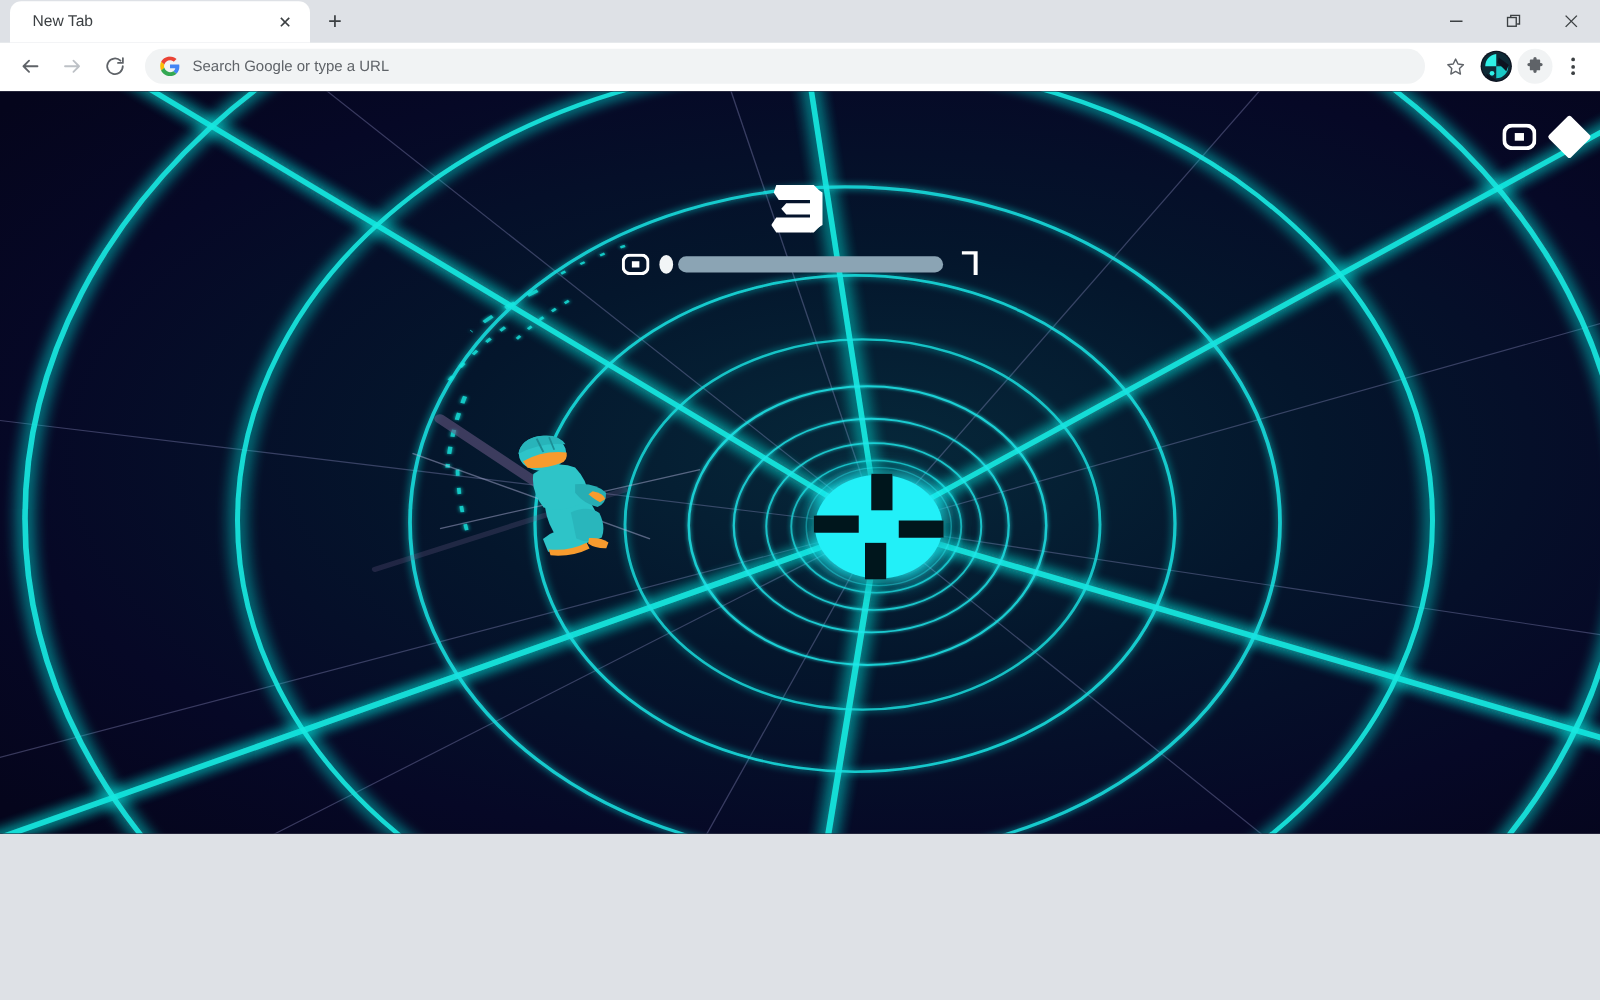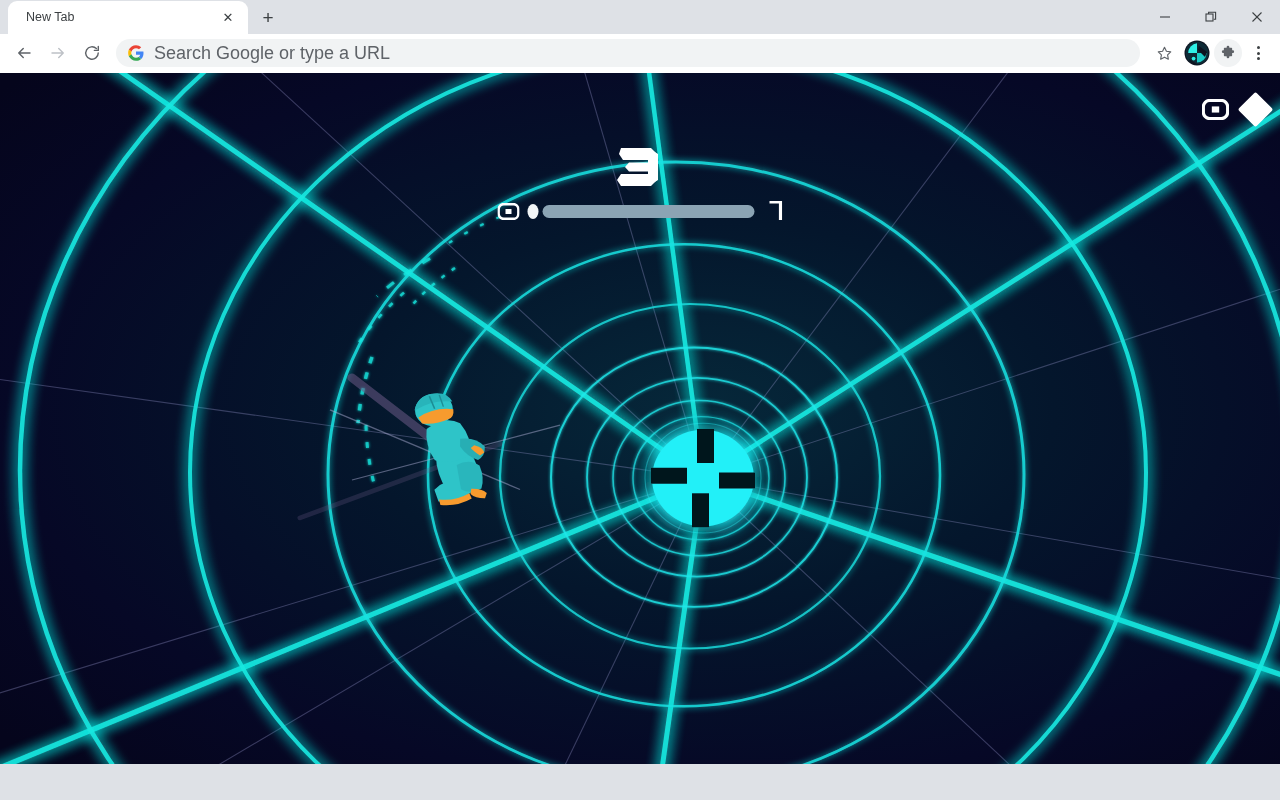--- a/index.html
+++ b/index.html
@@ -5,21 +5,21 @@
 <style>
   * { box-sizing: border-box; margin: 0; padding: 0; }
   html, body {
     width: 1280px; height: 800px;
     overflow: hidden;
     font-family: "Liberation Sans", sans-serif;
     background: #dee1e6;
   }
 
   
-  .window { width: 1280px; height: 764px; display: flex; flex-direction: column; }
+  .window { width: 1280px; height: 667px; display: flex; flex-direction: column; }
 
   
   .tabstrip {
     height: 34px; background: #dee1e6;
     display: flex; align-items: flex-end; position: relative; flex: none;
   }
   .tab {
     width: 240px; height: 33px; background: #ffffff;
     border-radius: 9px 9px 0 0;
     display: flex; align-items: center;
@@ -64,21 +64,21 @@
     display: flex; align-items: center; justify-content: center; flex: none;
   }
   .navbtn svg { display: block; }
   .omnibox {
     flex: 1; height: 28px; background: #f1f3f4;
     border-radius: 14px; display: flex; align-items: center;
     padding: 0 12px; gap: 10px; margin: 0 6px;
     min-width: 0;
   }
   .omnibox-text {
-    font-size: 18px; color: #5f6368;
+    font-size: 12px; color: #5f6368;
     white-space: nowrap; overflow: hidden; text-overflow: ellipsis;
   }
   .g-icon { width: 16px; height: 16px; flex: none; }
   .tb-right { display: flex; align-items: center; gap: 2px; flex: none; }
   .avatar-btn {
     width: 30px; height: 30px; border-radius: 50%;
     display: flex; align-items: center; justify-content: center;
   }
   .ext-btn {
     width: 28px; height: 28px; border-radius: 50%;

